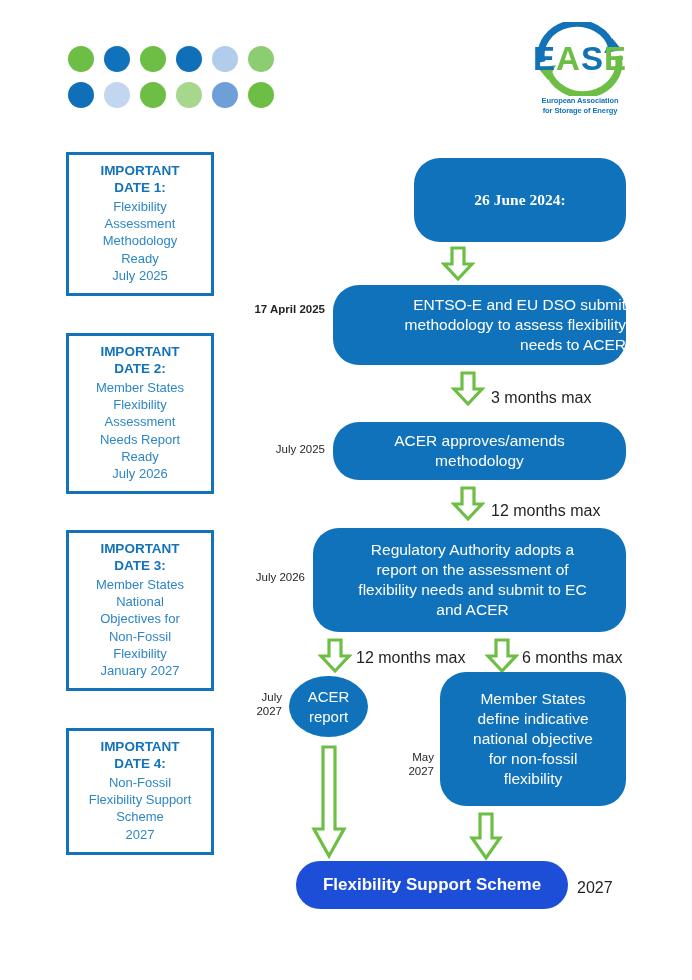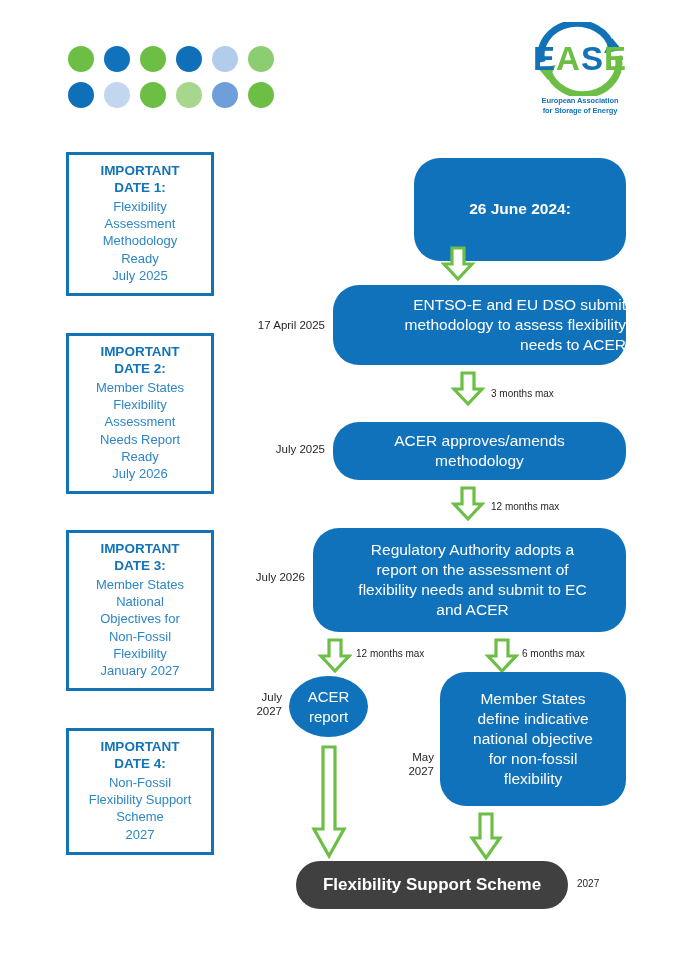--- a/index.html
+++ b/index.html
@@ -48,32 +48,32 @@
   
   .node{
     position:absolute;background:#1072ba;color:#ffffff;
     display:flex;align-items:center;justify-content:center;text-align:center;
     box-sizing:border-box;
   }
   .node span{display:block;width:100%;}
   .node.rounded{border-radius:26px;}
   .node.pill{border-radius:999px;}
   .node.oval{border-radius:50%;}
-  .node.green{background:#404040;justify-content:center;}
+  .node.green{background:#1d4ed8;justify-content:center;}
   .n-text{font-size:15.5px;line-height:1.3;font-weight:400;}
   .n-text b{font-weight:bold;}
   .n-strong{font-size:17px;font-weight:bold;line-height:1.35;}
 
   
   .side-label{
     position:absolute;color:#231f20;font-size:11.5px;line-height:1.25;
     text-align:right;font-family:"Liberation Sans", sans-serif;
   }
   .arrow-label{
-    position:absolute;color:#231f20;font-size:10px;line-height:1.2;
+    position:absolute;color:#231f20;font-size:16px;line-height:1.2;
     white-space:nowrap;
   }
 
   
   .arrow{position:absolute;}
   .arrow svg{display:block;}
 </style>
 </head>
 <body>
 
@@ -155,38 +155,38 @@
     <div class="imp-title">
       <div>IMPORTANT</div>
       <div>DATE 4:</div>
     </div>
     <div class="imp-body" style="white-space:pre-line;">Non-Fossil
 Flexibility Support
 Scheme
 2027</div>
   </div>
 
-  <div class="node rounded" style="left:414px;top:158px;width:212px;height:103px;">
+  <div class="node rounded" style="left:414px;top:158px;width:212px;height:84px;font-family:Liberation Serif, serif;">
     <span class="n-text">
       <b>26 June 2024:</b><br>
     </span>
   </div>
 
   <div class="arrow" style="left:441px;top:246px;">
     <svg width="34" height="36" viewBox="0 0 34 36">
       <polygon points="11,2 23,2 23,18 31,18 17,33 3,18 11,18" fill="#ffffff" stroke="#6cbe45" stroke-width="3.2" stroke-linejoin="miter"></polygon>
     </svg>
   </div>
 
   <div class="node rounded" style="left:333px;top:285px;width:293px;height:80px;">
     <span class="n-text" style="white-space:pre-line;text-align:right;">ENTSO-E and EU DSO submit
 methodology to assess flexibility
 needs to ACER</span>
   </div>
-  <div class="side-label" style="left:200px;top:318px;width:125px;">17 April 2025</div>
+  <div class="side-label" style="left:200px;top:302px;width:125px;font-weight:bold;">17 April 2025</div>
 
   <div class="arrow" style="left:451px;top:371px;">
     <svg width="34" height="36" viewBox="0 0 34 36">
       <polygon points="11,2 23,2 23,18 31,18 17,33 3,18 11,18" fill="#ffffff" stroke="#6cbe45" stroke-width="3.2" stroke-linejoin="miter"></polygon>
     </svg>
   </div>
   <div class="arrow-label" style="left:491px;top:388px;">3 months max</div>
 
   <div class="node rounded" style="left:333px;top:422px;width:293px;height:58px;">
     <span class="n-text" style="white-space:pre-line;">ACER approves/amends

